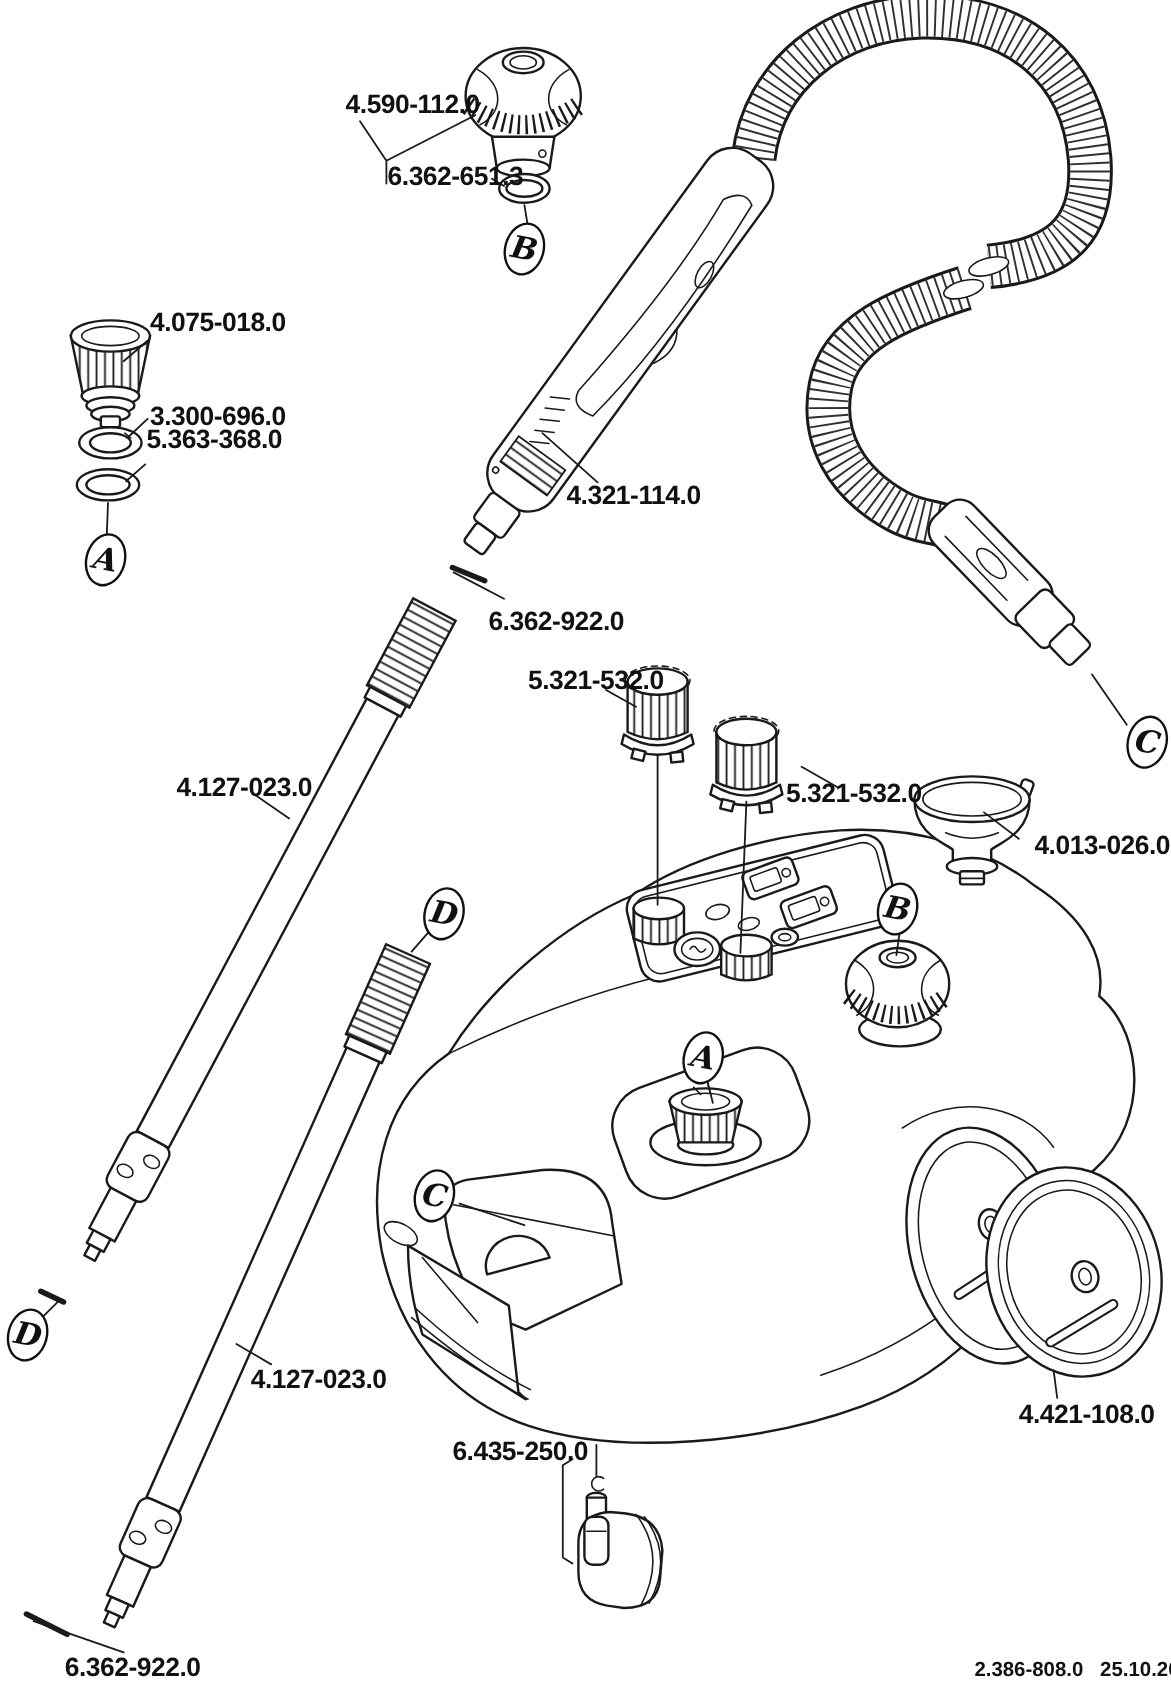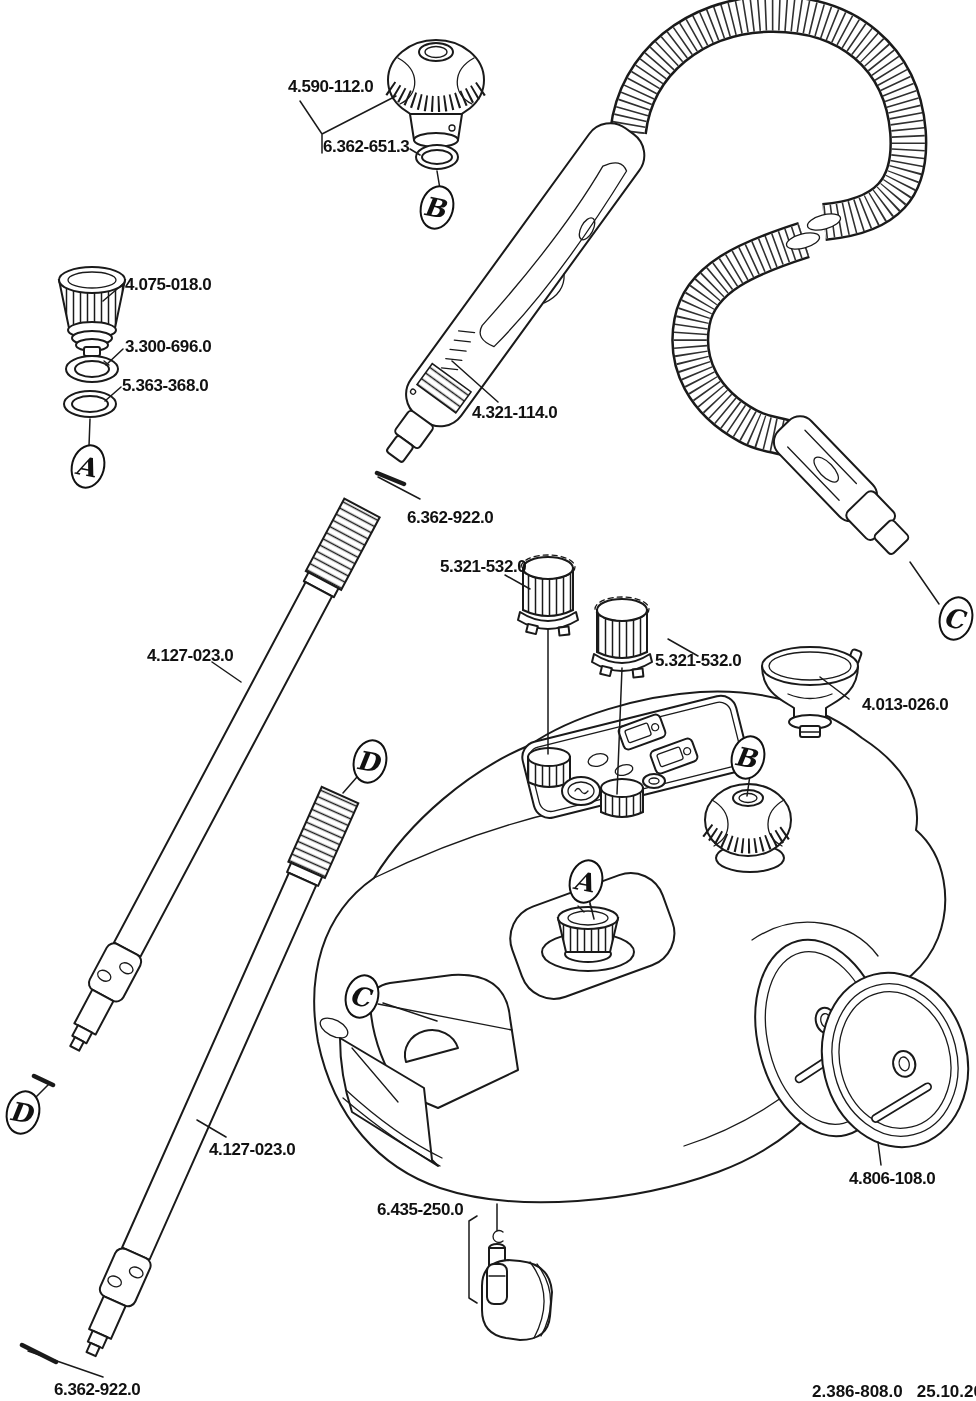--- a/index.html
+++ b/index.html
@@ -9,21 +9,21 @@
   }
   .drawing{position:absolute;left:0;top:0;}
   
   .ln{fill:none;stroke:#1a1a1a;stroke-width:2px;stroke-linecap:round;stroke-linejoin:round;}
   .fw{fill:#ffffff;stroke:#1a1a1a;stroke-width:2px;stroke-linejoin:round;}
   .thin{stroke-width:1.3px;}
   .leader{fill:none;stroke:#1a1a1a;stroke-width:1.5px;stroke-linecap:round;stroke-linejoin:round;}
   .tick{fill:none;stroke:#1a1a1a;stroke-width:4.5px;stroke-linecap:round;}
   
   .part-label{
-    position:absolute;font-weight:bold;font-size:17px;line-height:18px;
+    position:absolute;font-weight:bold;font-size:22px;line-height:18px;
     letter-spacing:-0.4px;color:#111;white-space:nowrap;
   }
   
   .callout{
     position:absolute;width:34px;height:45px;border:2.6px solid #111;border-radius:50%;
     background:#fff;display:flex;align-items:center;justify-content:center;
     transform:rotate(15deg);box-sizing:border-box;
   }
   .callout span{
     font-family:"DejaVu Serif",serif;font-style:italic;font-weight:bold;
@@ -298,31 +298,31 @@
       M 28,1351 L 103,1377
       M 477,1216 L 469,1221 L 469,1298 L 477,1303"></path>
     <path class="tick" d="
       M 377,473 L 404,484
       M 22,1345 L 56,1362
       M 34,1076 L 53,1085"></path>
   </svg>
 
   <div class="part-label" style="left:288px;top:78px">4.590-112.0</div>
   <div class="part-label" style="left:323px;top:138px">6.362-651.3</div>
-  <div class="part-label" style="left:125px;top:276px">4.075-018.0</div>
+  <div class="part-label" style="left:125px;top:260px">4.075-018.0</div>
   <div class="part-label" style="left:125px;top:338px">3.300-696.0</div>
-  <div class="part-label" style="left:122px;top:377px">5.363-368.0</div>
+  <div class="part-label" style="left:122px;top:357px">5.363-368.0</div>
   <div class="part-label" style="left:472px;top:404px">4.321-114.0</div>
   <div class="part-label" style="left:407px;top:509px">6.362-922.0</div>
   <div class="part-label" style="left:440px;top:558px">5.321-532.0</div>
   <div class="part-label" style="left:655px;top:652px">5.321-532.0</div>
   <div class="part-label" style="left:862px;top:696px">4.013-026.0</div>
   <div class="part-label" style="left:147px;top:647px">4.127-023.0</div>
   <div class="part-label" style="left:209px;top:1141px">4.127-023.0</div>
-  <div class="part-label" style="left:849px;top:1170px">4.806-108.0</div>
+  <div class="part-label" style="left:849px;top:1170px">4.421-108.0</div>
   <div class="part-label" style="left:377px;top:1201px">6.435-250.0</div>
   <div class="part-label" style="left:54px;top:1381px">6.362-922.0</div>
 
   <div class="callout" style="left:420px;top:185px">
       <span>B</span>
     </div>
   <div class="callout" style="left:71px;top:444px">
       <span>A</span>
     </div>
   <div class="callout" style="left:939px;top:596px">

